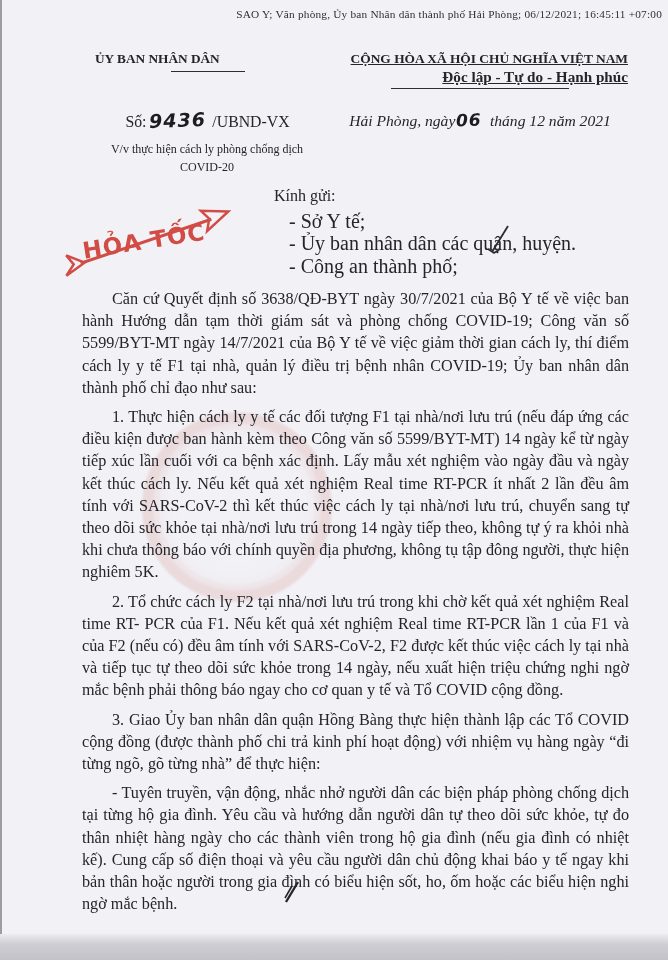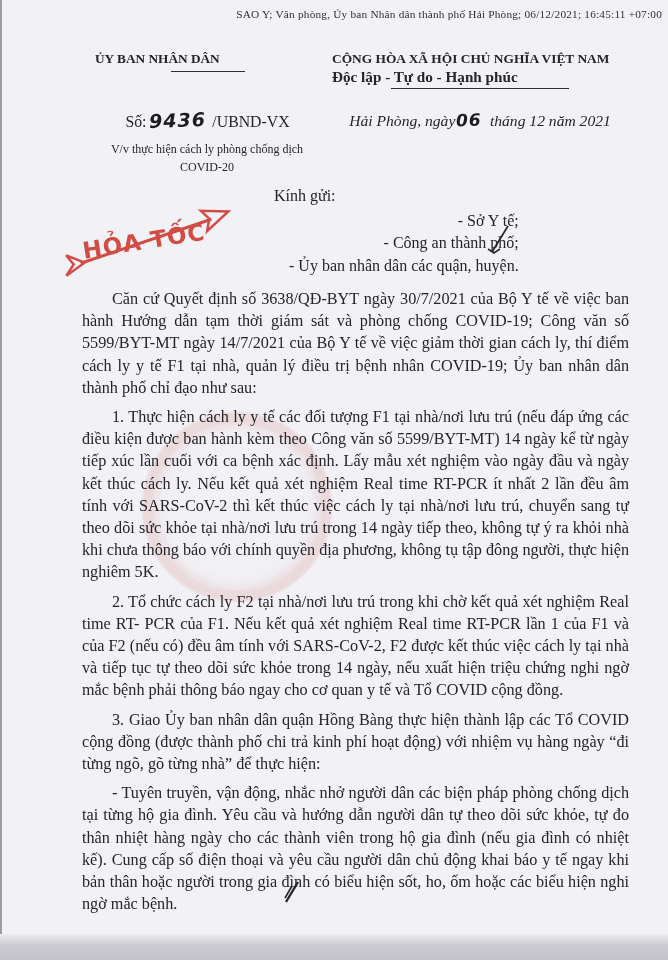--- a/index.html
+++ b/index.html
@@ -23,21 +23,21 @@
   .cert-line{
     position:absolute;top:8px;right:6px;
     font-size:11.3px;color:#2e2e34;letter-spacing:.2px;
     white-space:nowrap;
     text-align:center;
   }
   .issuer{position:absolute;left:95px;top:50px;width:225px;text-align:left;line-height:17px;}
   .issuer .l1,.issuer .l2{font-weight:bold;font-size:13.3px;}
   .rule{border-top:1.4px solid #2c2c32;margin:4px auto 0;}
   .issuer .rule{width:74px;}
-  .motto{position:absolute;left:332px;top:50px;width:296px;text-align:left;line-height:18px;}
+  .motto{position:absolute;left:332px;top:50px;width:296px;text-align:right;line-height:18px;text-decoration:underline;}
   .motto .l1{font-weight:bold;font-size:13.4px;}
   .motto .l2{font-weight:bold;font-size:15.2px;}
   .motto .rule{width:178px;margin-top:2px;}
   .doc-number{
     position:absolute;left:95px;top:109px;width:225px;text-align:center;
     font-size:15.8px;white-space:nowrap;
   }
   .handwritten{
     font-family:"DejaVu Sans", sans-serif;
     font-style:italic;font-weight:bold;
@@ -48,21 +48,21 @@
   .place-date{
     position:absolute;left:330px;top:110px;width:300px;text-align:center;
     font-style:italic;font-size:15.6px;white-space:nowrap;
   }
   .place-date .handwritten{font-size:17px;margin:0 4px 0 1px;}
   .subject{
     position:absolute;left:68px;top:141px;width:278px;text-align:center;
     font-size:12px;line-height:17.5px;
   }
   .salutation{position:absolute;left:262px;top:187px;font-size:16px;margin-left:12px;}
-  .recipients{position:absolute;left:289px;top:210px;font-size:16px;line-height:22.3px;text-align:right;}
+  .recipients{position:absolute;left:289px;top:210px;font-size:20px;line-height:22.3px;}
   .urgent-stamp{
     position:absolute;left:56px;top:202px;width:190px;height:78px;
     transform:rotate(-9deg);opacity:.92;
   }
   .stamp-bleed{
     position:absolute;left:142px;top:412px;width:168px;height:168px;
     border-radius:50%;
     border:11px solid rgba(197,95,90,.16);
     box-shadow:inset 0 0 0 6px rgba(197,95,90,.05), inset 0 0 30px rgba(197,95,90,.08);
     filter:blur(1.2px);
@@ -105,22 +105,22 @@
 
   <div class="subject">
     <div>V/v thực hiện cách ly phòng chống dịch</div>
     <div>COVID-20</div>
   </div>
 
   <div class="salutation">Kính gửi:</div>
 
   <div class="recipients">
     <div>- Sở Y tế;</div>
+    <div>- Ủy ban nhân dân các quận, huyện.</div>
     <div>- Công an thành phố;</div>
-    <div>- Ủy ban nhân dân các quận, huyện.</div>
   </div>
 
   <svg class="urgent-stamp" viewBox="0 0 190 78" xmlns="http://www.w3.org/2000/svg">
     <g stroke="#cf3f36" fill="none" stroke-width="3">
 
       <path d="M6,60 L26,50 L9,40 L15,50 Z" stroke-width="2.5"></path>
 
       <line x1="22" y1="50" x2="158" y2="27"></line>
 
       <path d="M176,22 L149,17 L156,26 L152,38 Z" stroke-width="2.5"></path>

